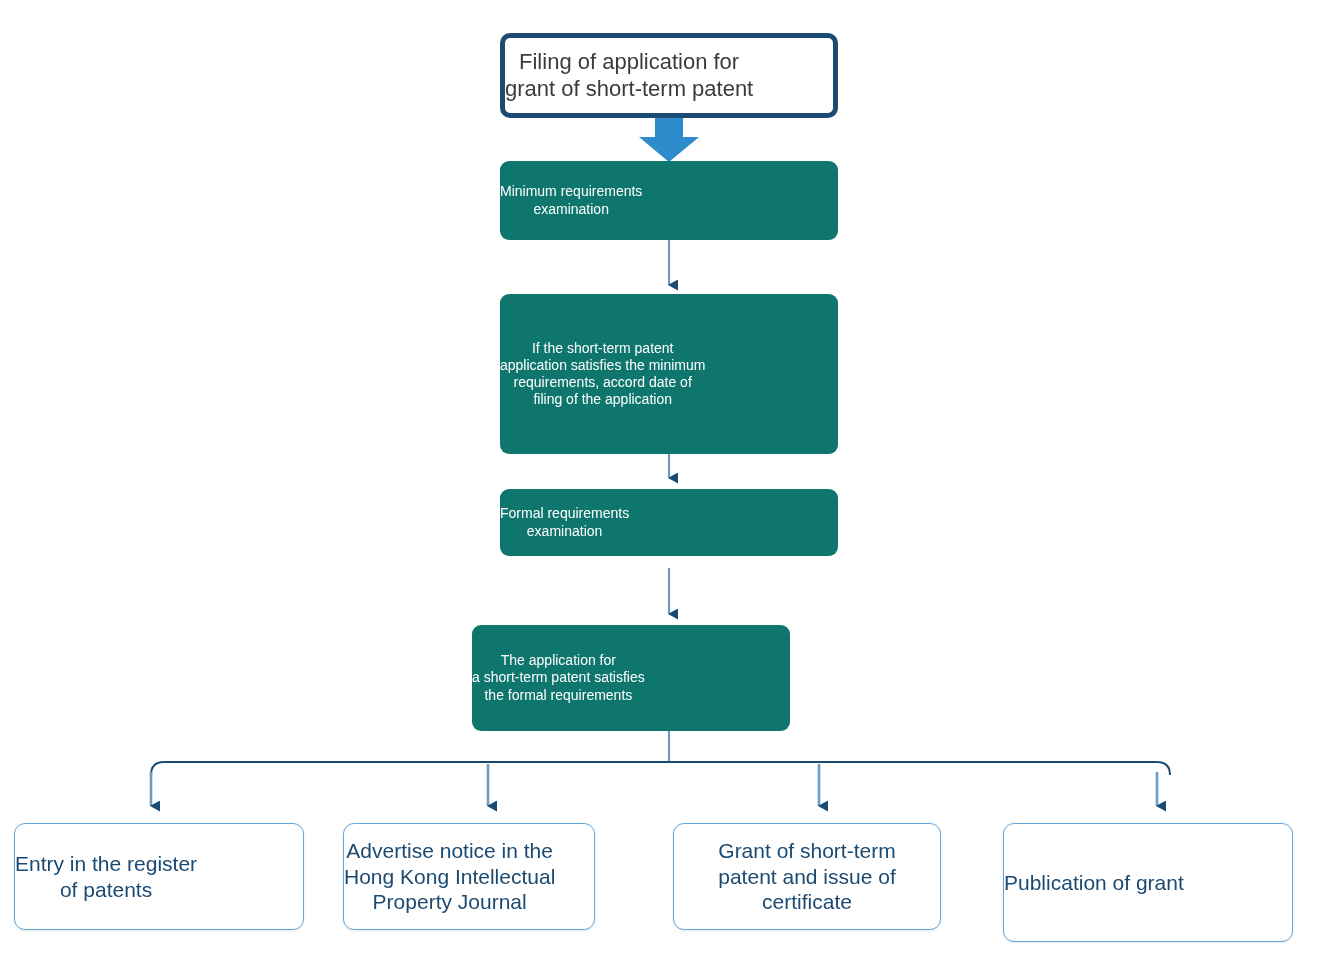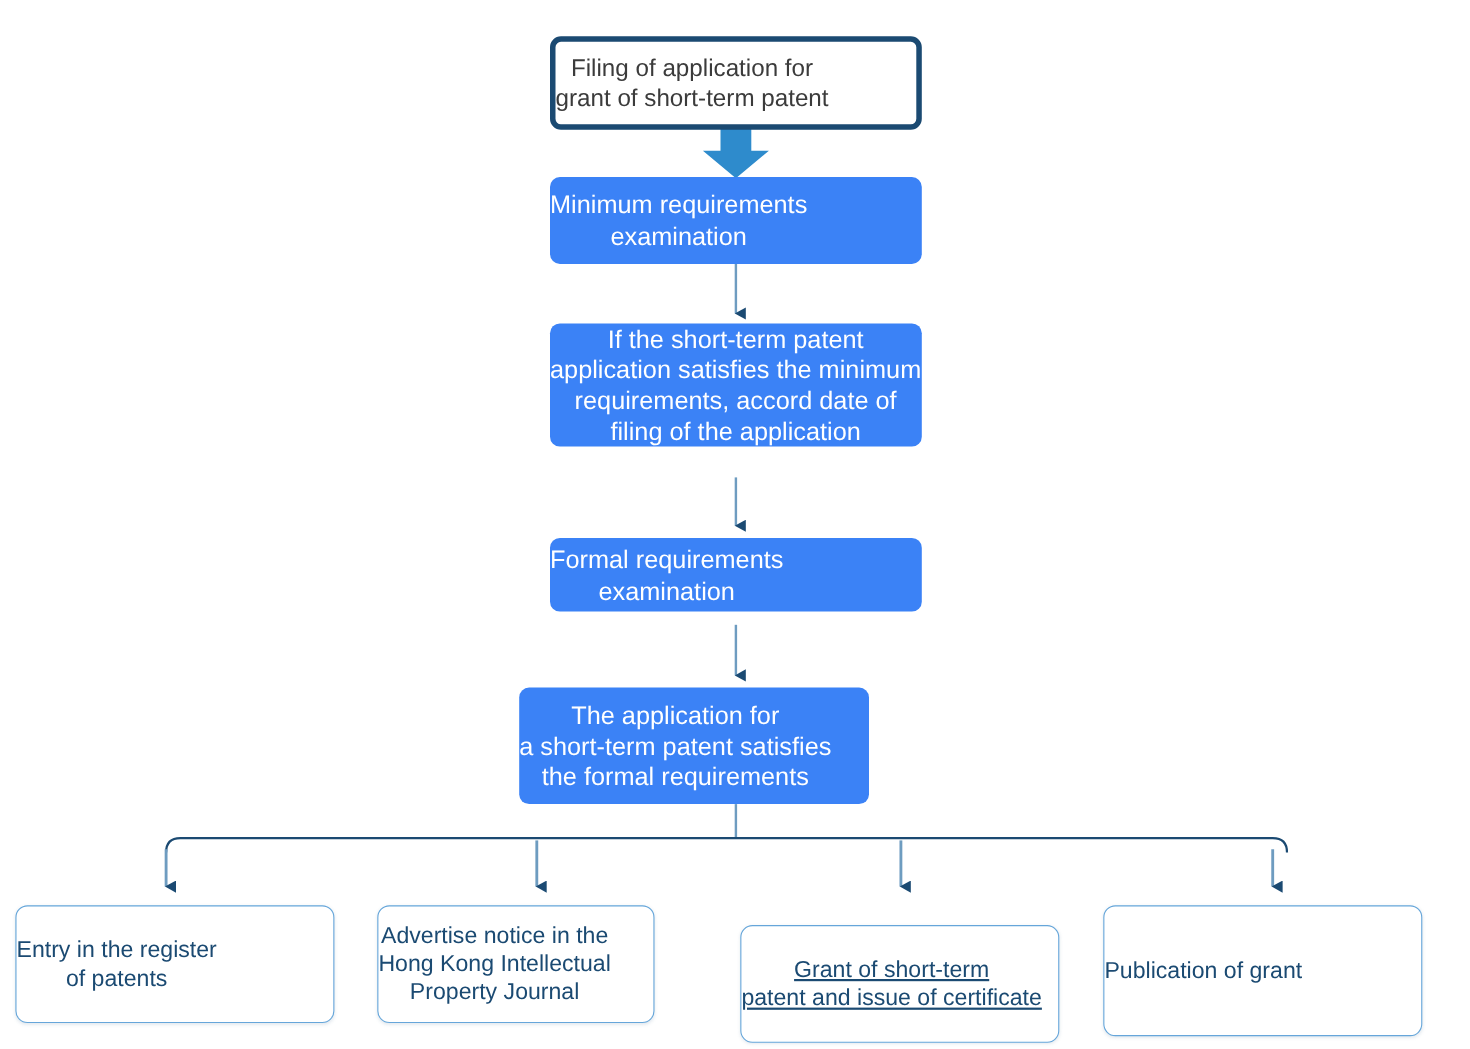--- a/index.html
+++ b/index.html
@@ -35,25 +35,25 @@
   .node-start {
     background: #ffffff;
     border: 5px solid #1b4a72;
     border-radius: 10px;
     color: #3b3b3b;
     font-size: 22px;
   }
 
   
   .node-process {
-    background: #3b82f6;
+    background: #0f766e;
     border: none;
     border-radius: 9px;
     color: #ffffff;
-    font-size: 23px;
+    font-size: 14px;
   }
 
   
   .node-outcome {
     background: #ffffff;
     border: 1.6px solid #66a6da;
     border-radius: 11px;
     color: #1b4a72;
     font-size: 21px;
     box-shadow: 0 1px 3px rgba(120,150,175,0.20);
@@ -118,21 +118,21 @@
   <div class="node node-start" style="left:500px; top:33px; width:338px; height:85px;">
     <span class="node-text">Filing of application for
 grant of short-term patent</span>
   </div>
 
   <div class="node node-process" style="left:500px; top:161px; width:338px; height:79px;">
     <span class="node-text">Minimum requirements
 examination</span>
   </div>
 
-  <div class="node node-process" style="left:500px; top:294px; width:338px; height:112px;">
+  <div class="node node-process" style="left:500px; top:294px; width:338px; height:160px;">
     <span class="node-text">If the short-term patent
 application satisfies the minimum
 requirements, accord date of
 filing of the application</span>
   </div>
 
   <div class="node node-process" style="left:500px; top:489px; width:338px; height:67px;">
     <span class="node-text">Formal requirements
 examination</span>
   </div>
@@ -147,21 +147,21 @@
     <span class="node-text">Entry in the register
 of patents</span>
   </div>
 
   <div class="node node-outcome" style="left:343px; top:823px; width:252px; height:107px;">
     <span class="node-text">Advertise notice in the
 Hong Kong Intellectual
 Property Journal</span>
   </div>
 
-  <div class="node node-outcome" style="left:673px; top:841px; width:290px; height:107px;text-decoration:underline;">
+  <div class="node node-outcome" style="left:673px; top:823px; width:268px; height:107px;">
     <span class="node-text">Grant of short-term
 patent and issue of certificate</span>
   </div>
 
   <div class="node node-outcome" style="left:1003px; top:823px; width:290px; height:119px;">
     <span class="node-text">Publication of grant</span>
   </div>
 
 </div>
 

